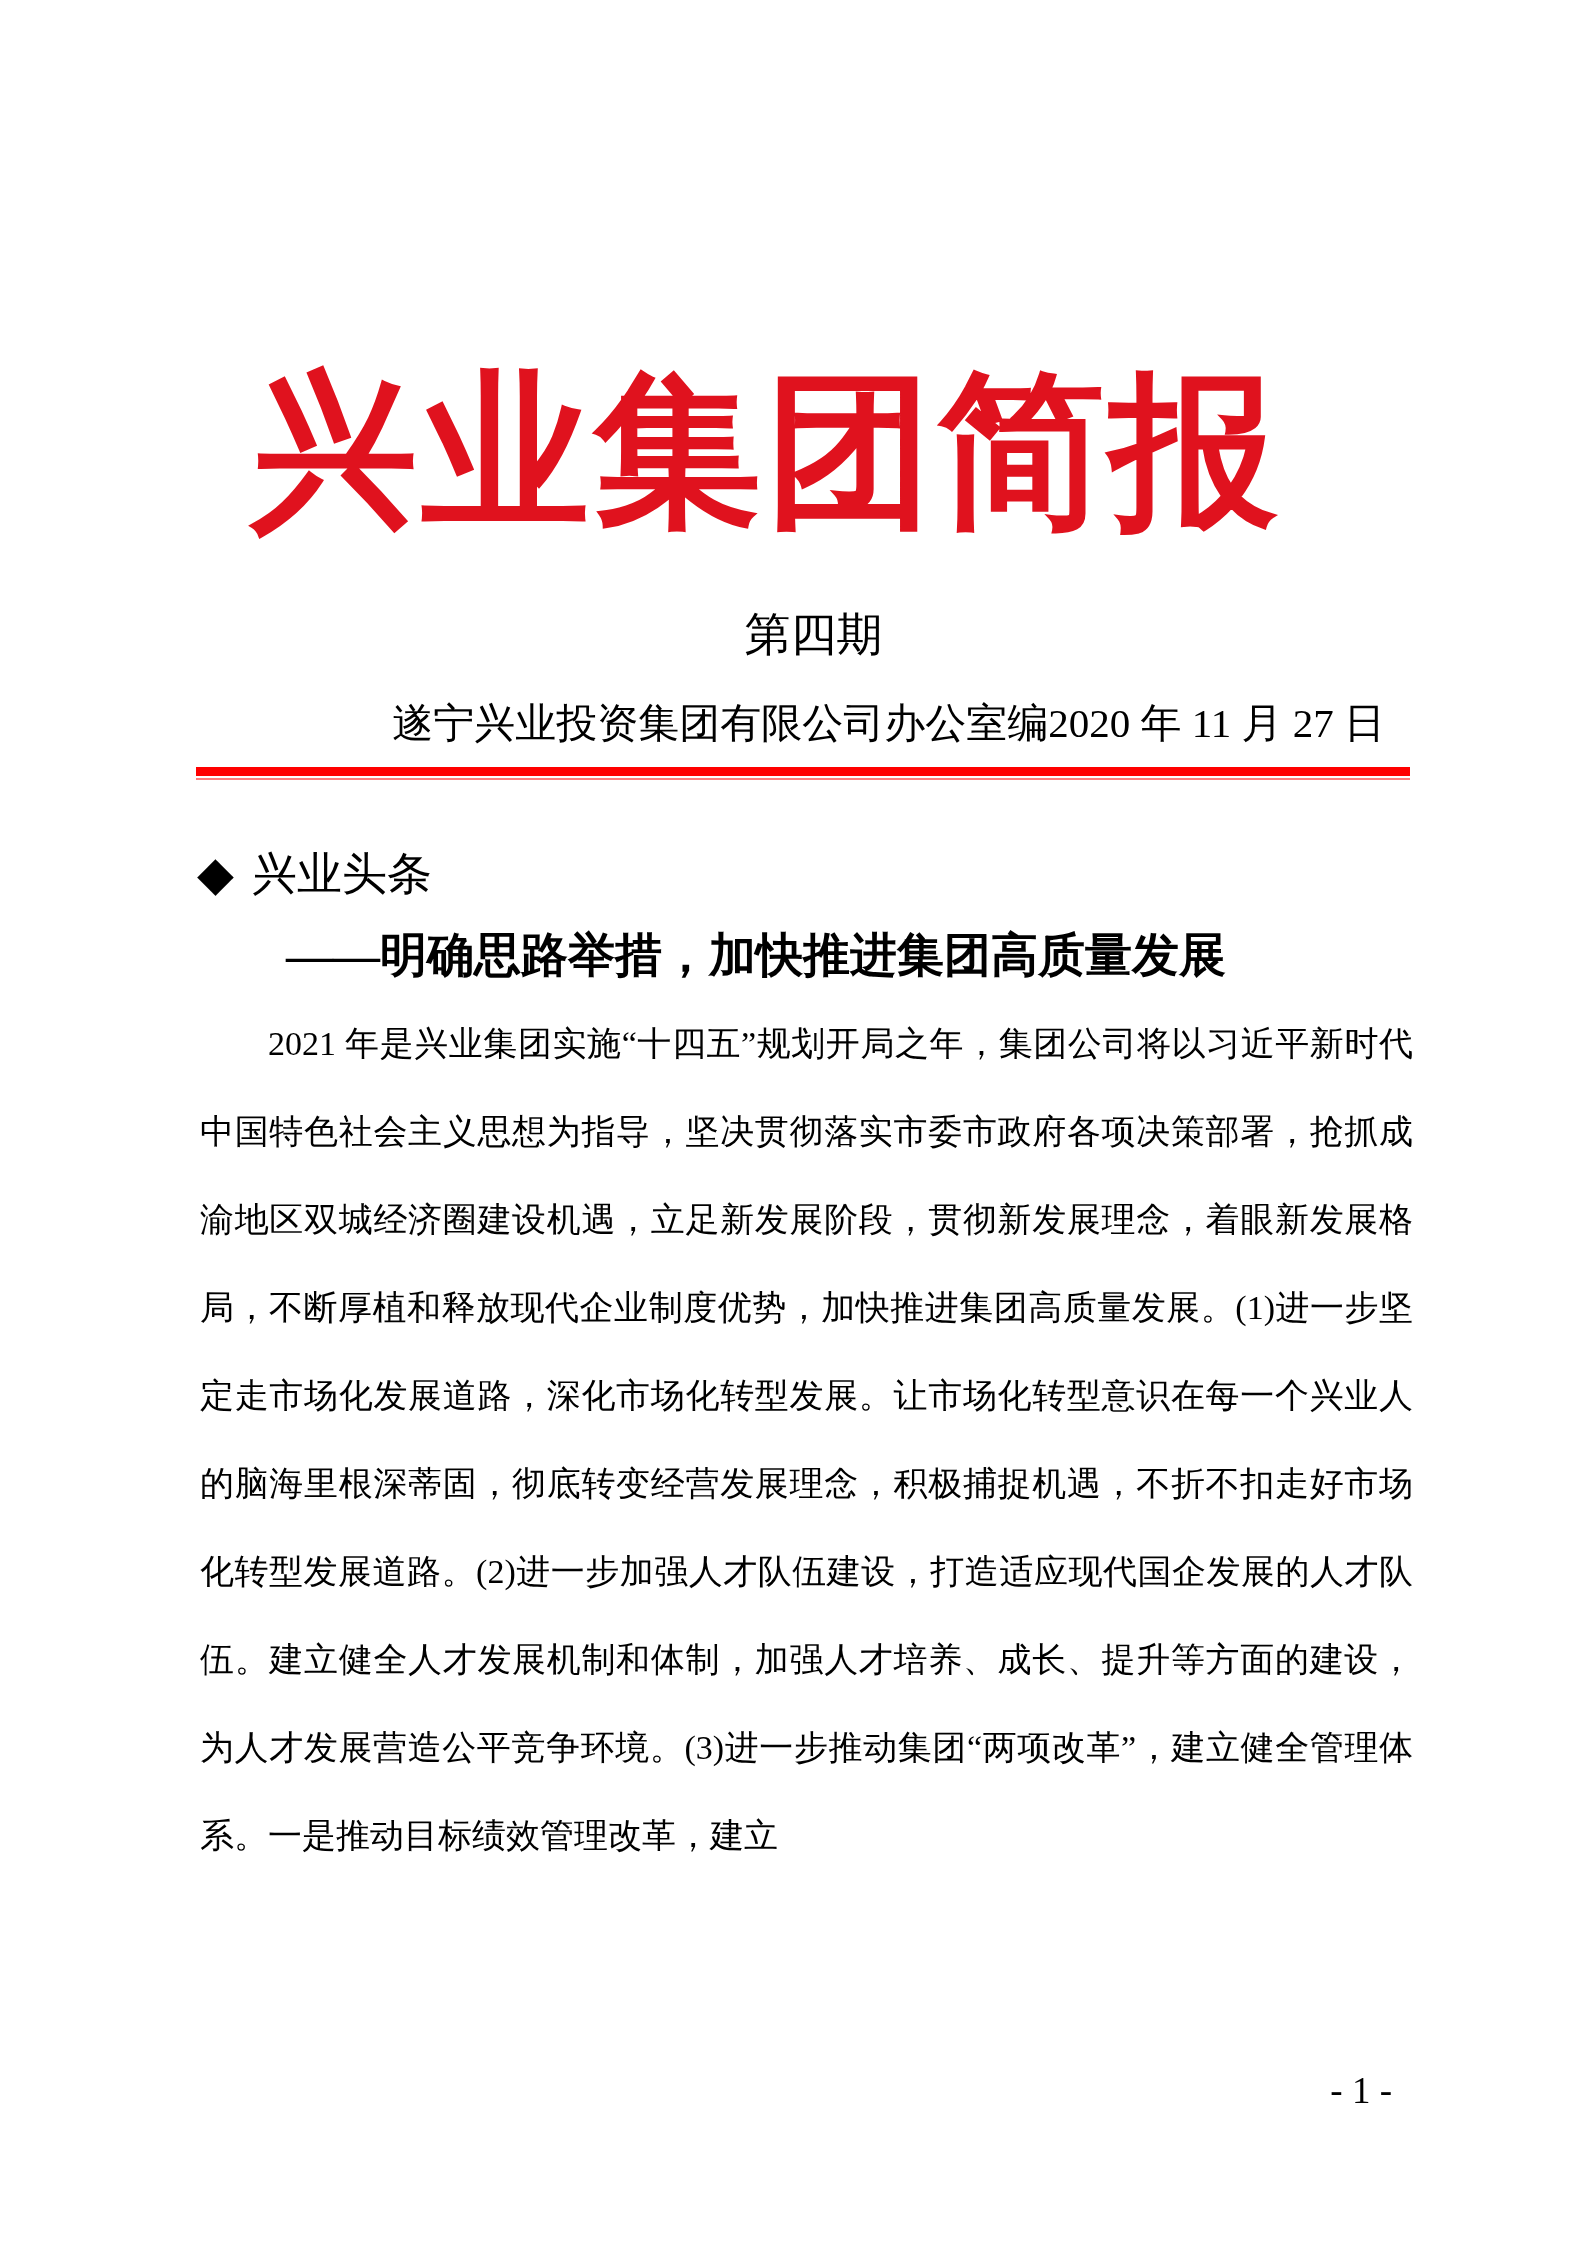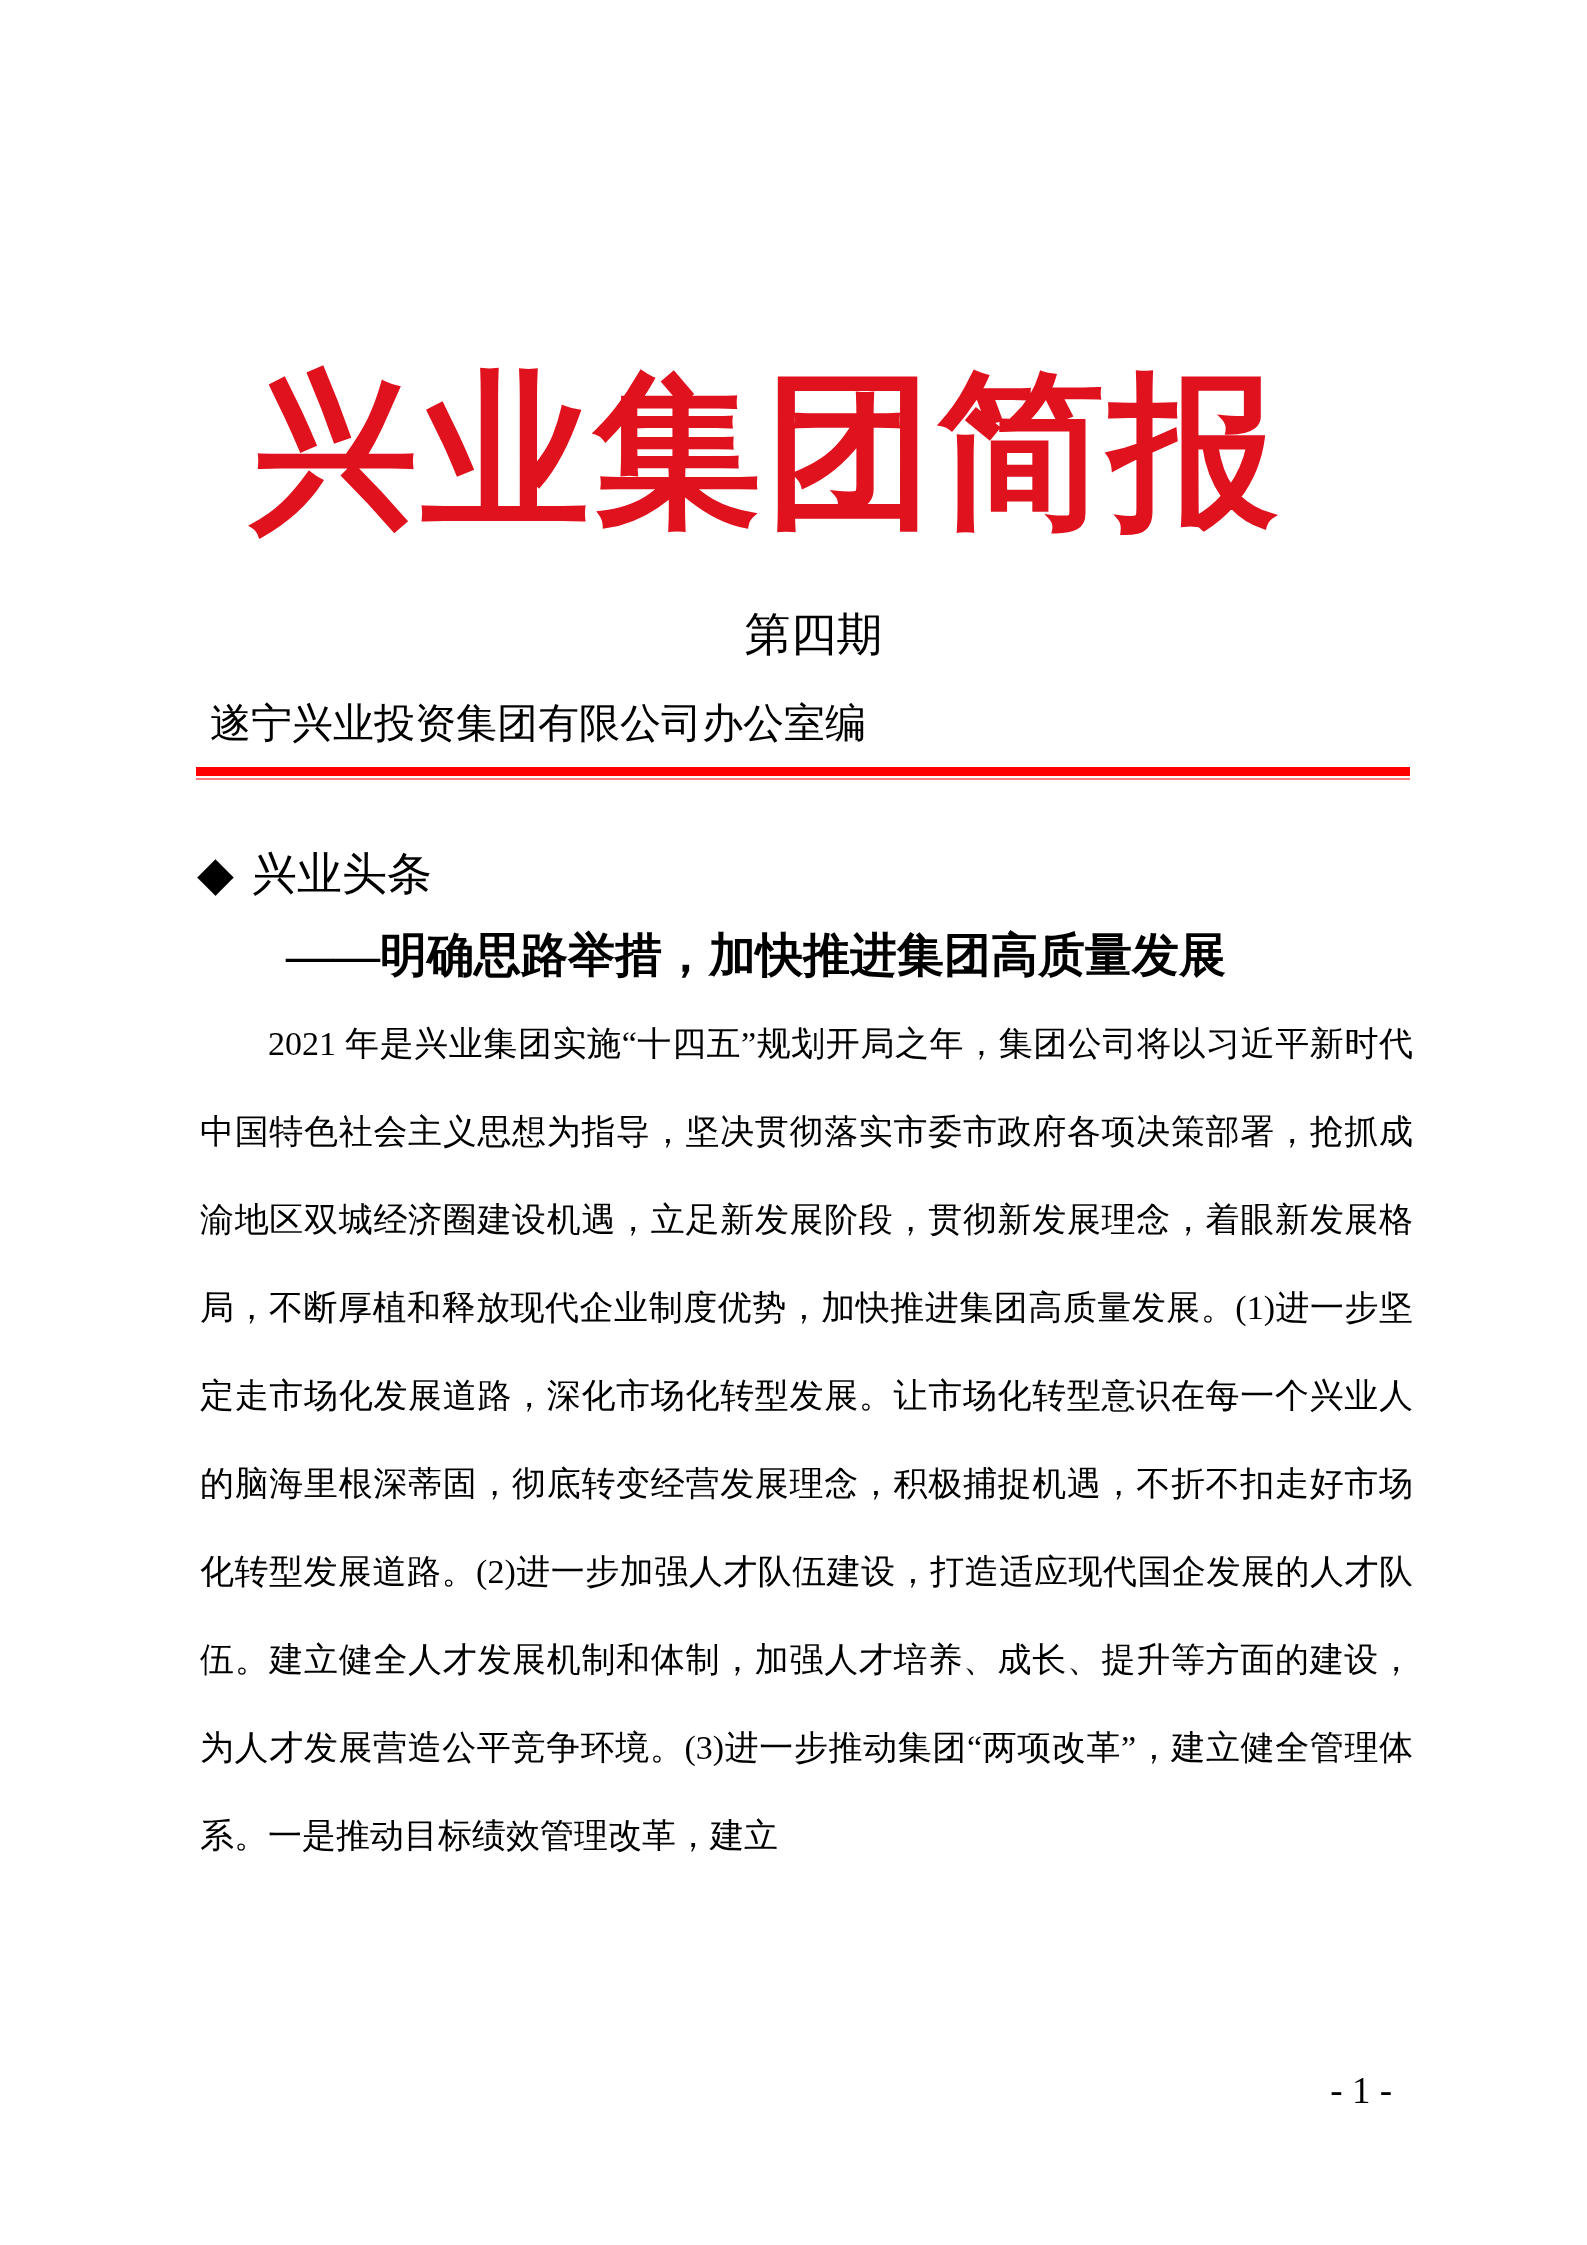--- a/index.html
+++ b/index.html
@@ -41,21 +41,21 @@
     font-size: 46px;
     line-height: 56px;
     font-family: "Liberation Serif", serif;
     margin-left: 40px;
   }
 
   
   .editor-row {
     margin: 34px 202px 0 210px;
     display: flex;
-    justify-content: flex-start;
+    justify-content: flex-end;
     align-items: baseline;
     font-size: 41px;
     line-height: 52px;
   }
   .editor-row .editor {
     font-family: "Liberation Serif", serif;
   }
   .editor-row .date {
     font-family: "Liberation Serif", serif;
   }
@@ -125,20 +125,21 @@
 <div class="page">
 
   <div class="masthead">
     <span class="title">兴业集团简报</span>
   </div>
 
   <div class="issue">第四期</div>
 
   <div class="editor-row">
     <span class="editor">遂宁兴业投资集团有限公司办公室编</span>
+    <span class="date">2020 年 11 月 27 日</span>
   </div>
 
   <div class="divider">
     <div class="bar"></div>
     <div class="thin"></div>
   </div>
 
   <div class="section-header">
     <span class="diamond">◆</span>
     <span>兴业头条</span>

